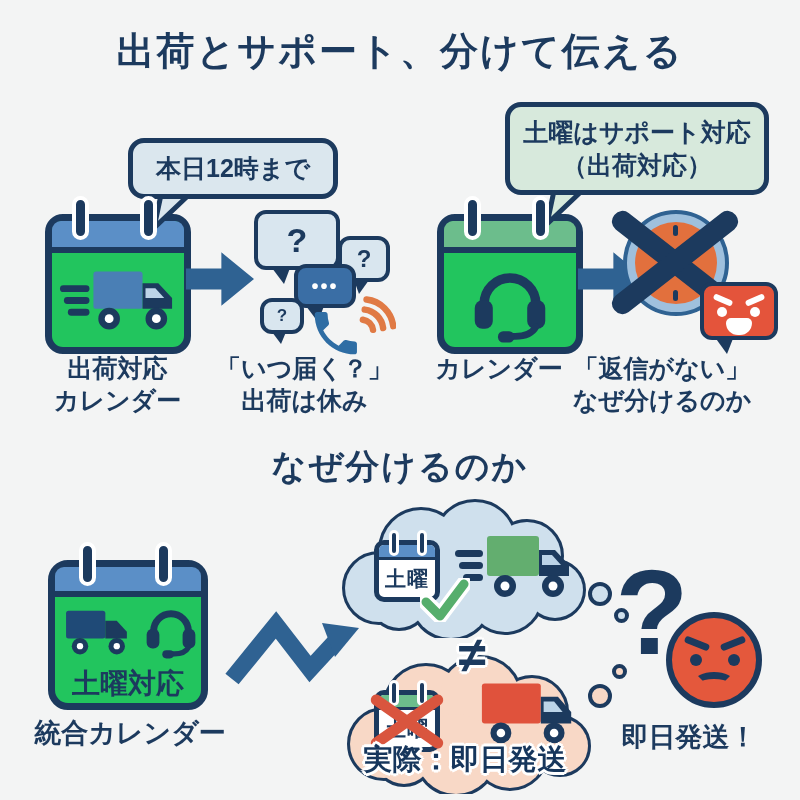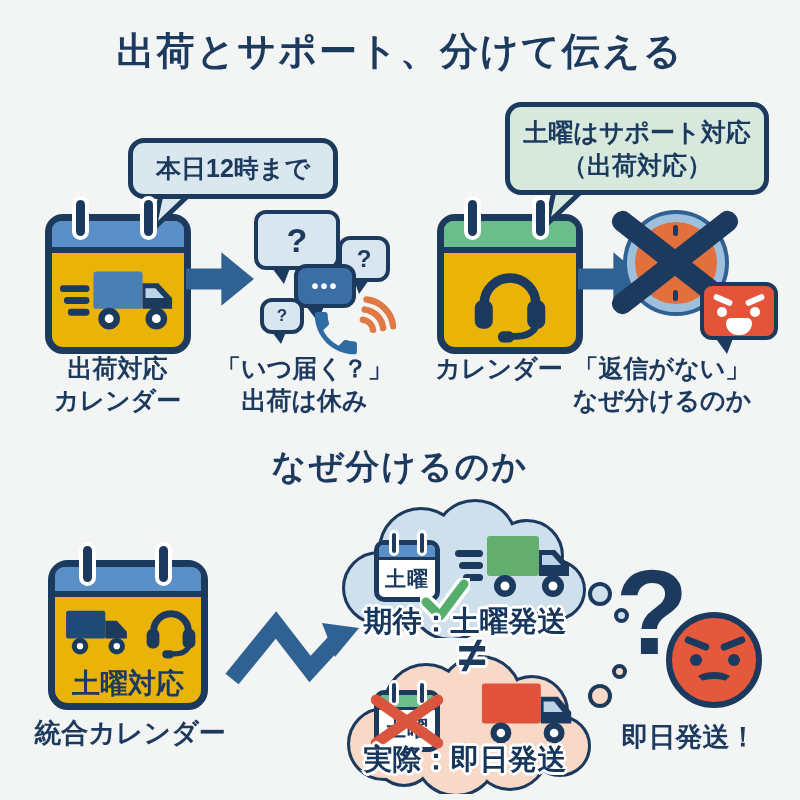--- a/index.html
+++ b/index.html
@@ -16,21 +16,21 @@
     font-size:34px; font-weight:800; letter-spacing:2px; color:#1c3a5e; }
 
   
   .speech { border:5px solid #1c3a5e; border-radius:16px; text-align:center;
     font-weight:800; font-size:25px; line-height:1.3; padding:9px 4px; z-index:2; }
   .speech.blue { background:#dbe7ee;margin-top:32px; }
   .speech.green { background:#d7e9dc; }
   .tail { z-index:1; }
 
   
-  .cal { background:#eab308; border:7px solid #1c3a5e; border-radius:18px; }
+  .cal { background:#22c55e; border:7px solid #1c3a5e; border-radius:18px; }
   .cal .hdr { position:absolute; top:0; left:0; right:0; height:32px;
     border-bottom:6px solid #1c3a5e; border-radius:9px 9px 0 0; }
   .hdr.blue { background:#5b8fc7; } .hdr.green { background:#6cbd8c; }
   .ring { position:absolute; width:17px; height:44px; top:-25px;
     background:#1c3a5e; border:4px solid #fff; border-radius:10px; z-index:3; }
 
   
   .qb { position:absolute; border:4px solid #1c3a5e; border-radius:12px;
     background:#d9e6ef; display:flex; align-items:center; justify-content:center;
     font-weight:800; color:#1c3a5e; }
@@ -285,21 +285,20 @@
       <rect x="10" y="48" width="20" height="7" rx="3.5"></rect>
     </g>
     <rect x="34" y="10" width="52" height="40" rx="3" fill="#63ae6f"></rect>
     <path d="M86 24 h16 l14 15 v11 h-30 z" fill="#1c3a5e"></path>
     <path d="M89 29 h10 l9 10 h-19 z" fill="#bcd4e8"></path>
     <circle cx="52" cy="60" r="11" fill="#1c3a5e"></circle>
       <circle cx="52" cy="60" r="4.5" fill="#fff"></circle>
     <circle cx="100" cy="60" r="11" fill="#1c3a5e"></circle>
       <circle cx="100" cy="60" r="4.5" fill="#fff"></circle>
   </svg>
-  <div class="abs cloud-cap outlined" style="left:340px; top:602px; width:250px;">期待：土曜発送</div>
 
   <div class="abs neq outlined" style="left:442px; top:626px; width:60px;">≠</div>
 
   <svg class="abs" style="left:338px; top:652px;" width="262" height="142" viewBox="0 0 262 142">
     <g fill="#f8d8c6" stroke="#1c3a5e" stroke-width="6">
       <circle cx="46" cy="92" r="34"></circle>
         <circle cx="88" cy="54" r="40"></circle>
         <circle cx="142" cy="46" r="40"></circle>
       <circle cx="194" cy="60" r="34"></circle>
         <circle cx="222" cy="94" r="28"></circle>

